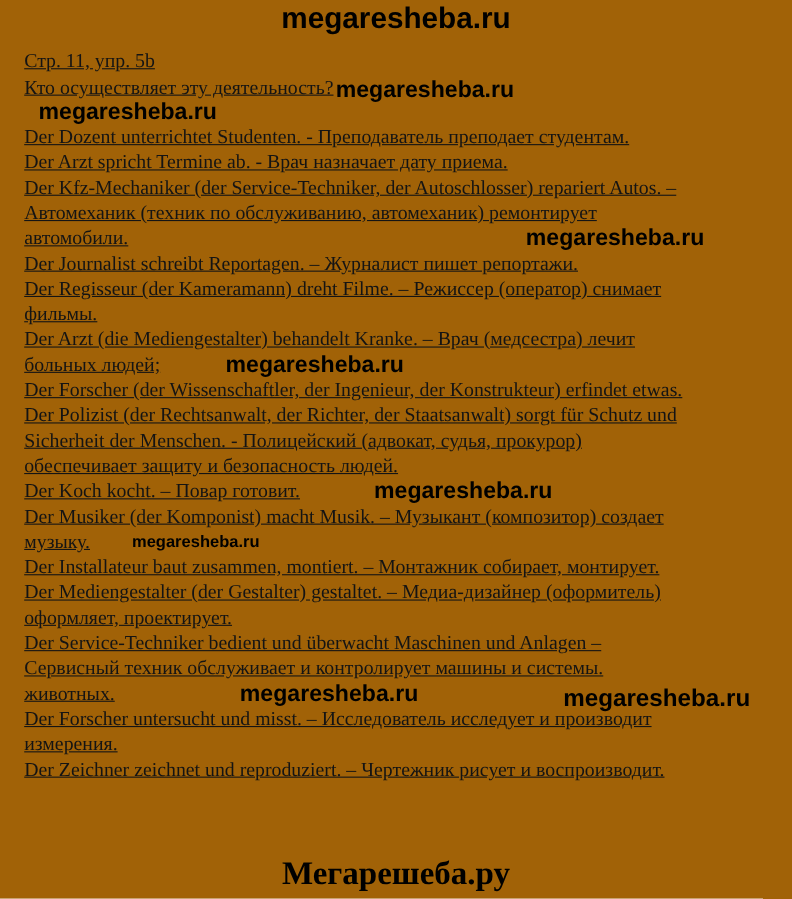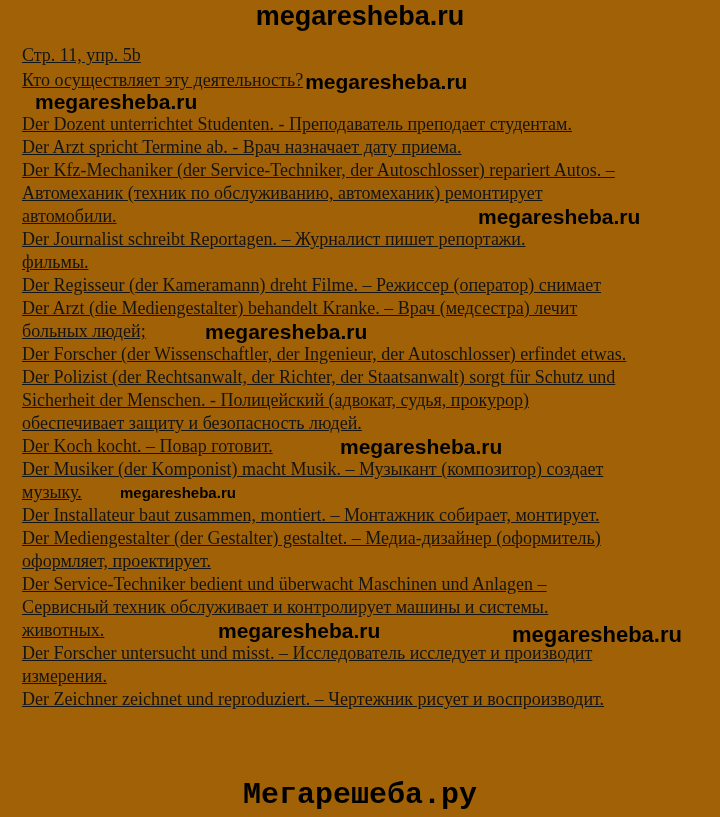--- a/index.html
+++ b/index.html
@@ -48,21 +48,21 @@
   .wm-inline { position: relative; top: 3px; margin-left: 2px; display: inline-block; }
   .wm-abs { position: absolute; top: 0; line-height: 23px; }
   .wm-small { font-size: 15px; font-weight: 600; }
   .wm-lower { top: 4px; font-size: 22px; }
   .indent { margin-left: 13px; display: inline-block; }
   .brand-bottom {
     position: absolute;
     top: 775px; left: 0;
     width: 100%;
     text-align: center;
-    font-family: Liberation Mono, monospace;
+    font-family: Liberation Serif, serif;
     font-weight: 700;
     font-size: 30px;
     line-height: 40px;
     color: #000;
   }
 </style>
 </head>
 <body>
 
 <div class="page">
@@ -82,29 +82,29 @@
     <div class="line"><span>Der Arzt spricht Termine ab. - Врач назначает дату приема.</span></div>
 
     <div class="line"><span>Der Kfz-Mechaniker (der Service-Techniker, der Autoschlosser) repariert Autos. –</span></div>
 
     <div class="line"><span>Автомеханик (техник по обслуживанию, автомеханик) ремонтирует</span></div>
 
     <div class="line"><span>автомобили.</span><span class="wm wm-abs" style="left:456px;">megaresheba.ru</span></div>
 
     <div class="line"><span>Der Journalist schreibt Reportagen. – Журналист пишет репортажи.</span></div>
 
+    <div class="line"><span>Der Regisseur (der Kameramann) dreht Filme. – Режиссер (оператор) снимает</span></div>
+
     <div class="line"><span>фильмы.</span></div>
-
-    <div class="line"><span>Der Regisseur (der Kameramann) dreht Filme. – Режиссер (оператор) снимает</span></div>
 
     <div class="line"><span>Der Arzt (die Mediengestalter) behandelt Kranke. – Врач (медсестра) лечит</span></div>
 
     <div class="line"><span>больных людей;</span><span class="wm wm-abs" style="left:183px;">megaresheba.ru</span></div>
 
-    <div class="line"><span>Der Forscher (der Wissenschaftler, der Ingenieur, der Autoschlosser) erfindet etwas.</span></div>
+    <div class="line"><span>Der Forscher (der Wissenschaftler, der Ingenieur, der Konstrukteur) erfindet etwas.</span></div>
 
 
     <div class="line"><span>Der Polizist (der Rechtsanwalt, der Richter, der Staatsanwalt) sorgt für Schutz und</span></div>
 
     <div class="line"><span>Sicherheit der Menschen. - Полицейский (адвокат, судья, прокурор)</span></div>
 
     <div class="line"><span>обеспечивает защиту и безопасность людей.</span></div>
 
     <div class="line"><span>Der Koch kocht. – Повар готовит.</span><span class="wm wm-abs" style="left:318px;">megaresheba.ru</span></div>
 

